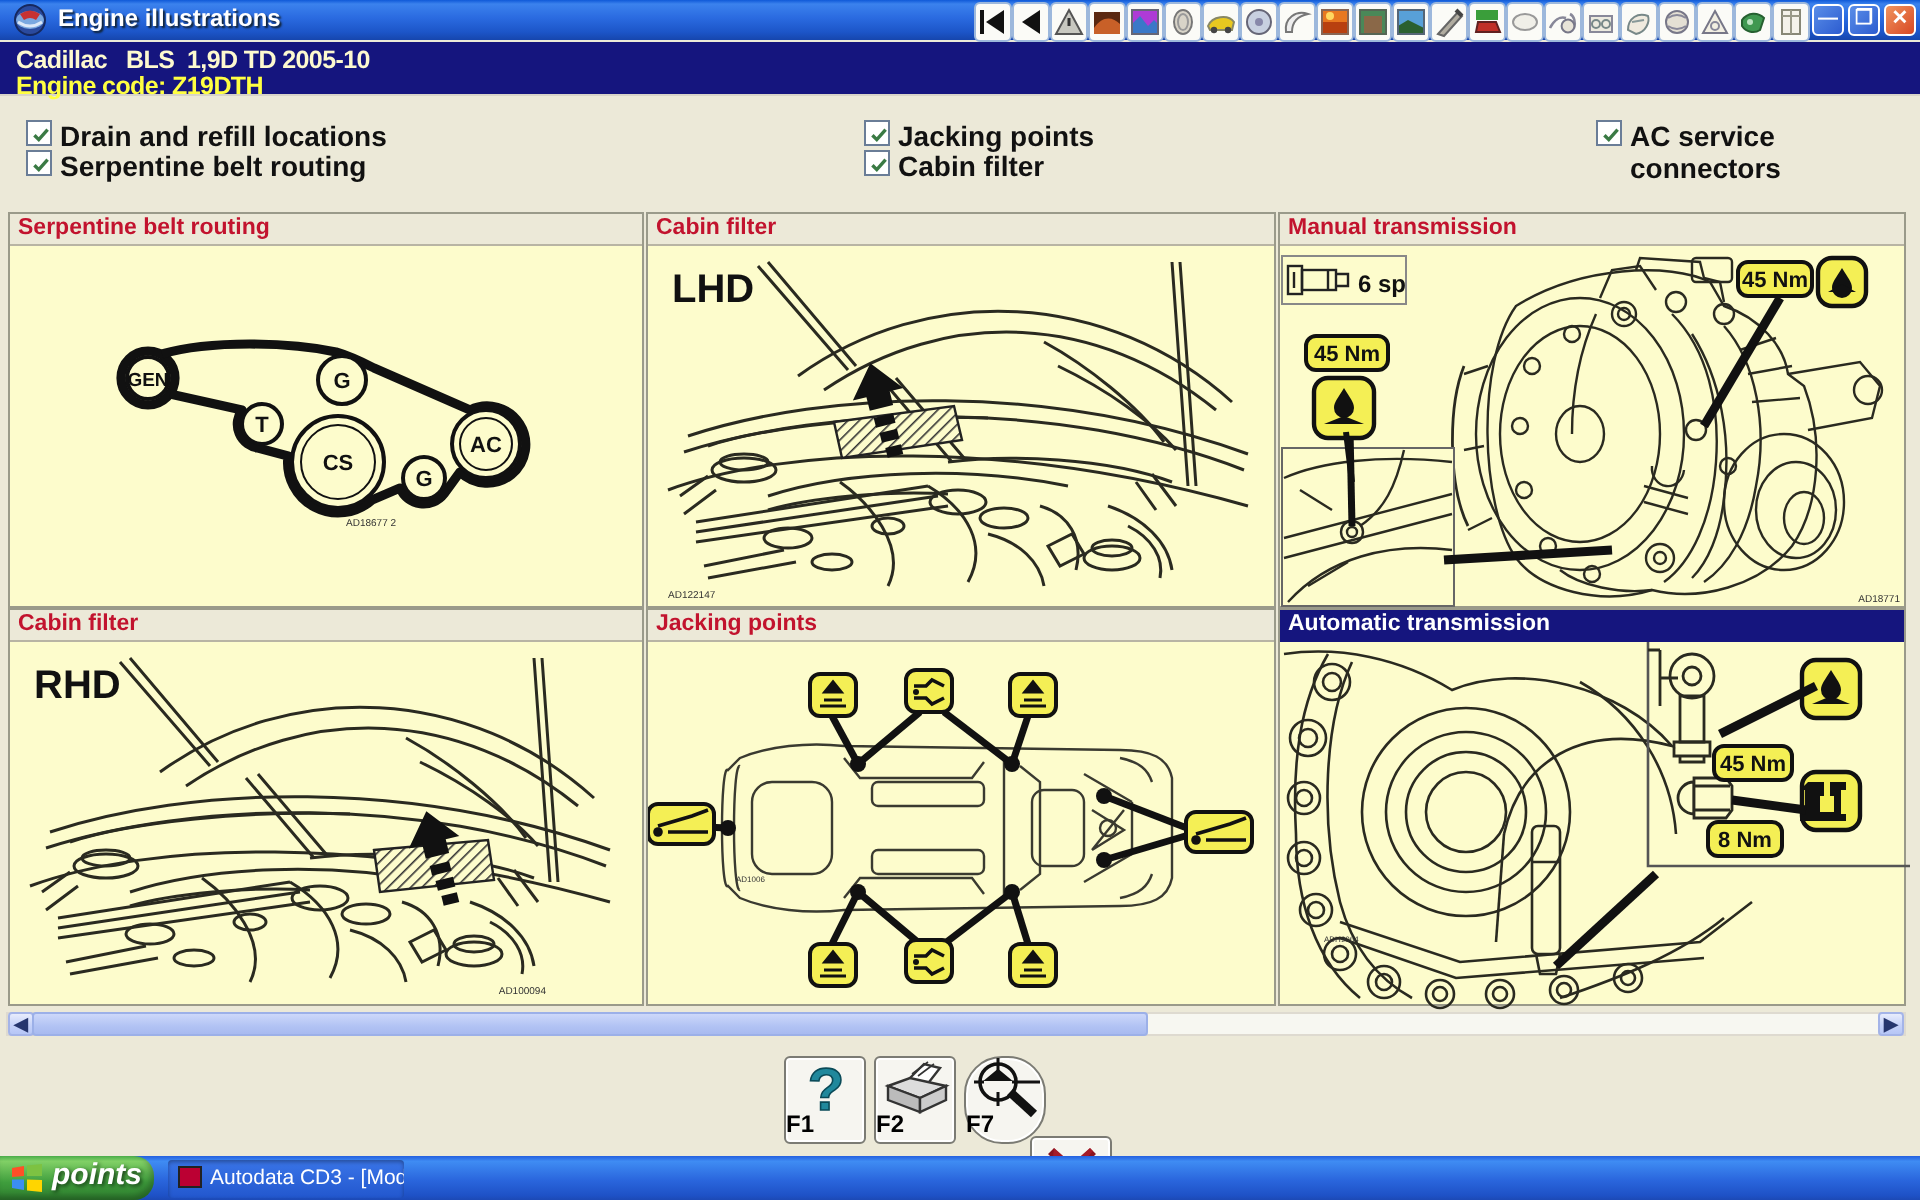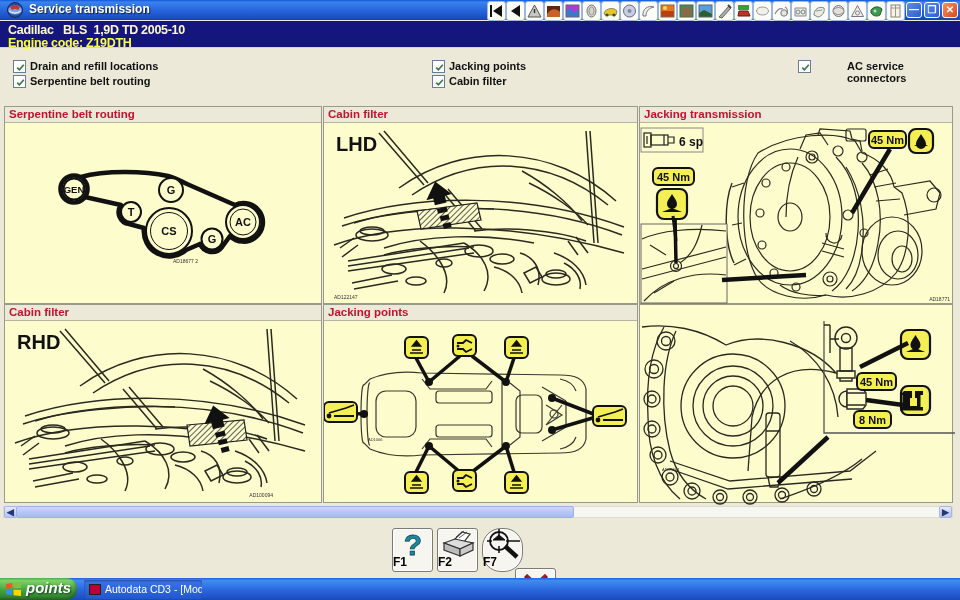--- a/index.html
+++ b/index.html
@@ -16,21 +16,21 @@
 .tbi{position:absolute;top:1px;width:19px;height:20px;background:#fbfbf7;border:1px solid #9db8dc;border-radius:3px;overflow:hidden;}
 .wbtn{position:absolute;top:2px;width:16px;height:16px;border-radius:3px;border:1px solid #fff;font-size:10px;color:#fff;text-align:center;line-height:14px;font-weight:bold;}
 
 
 #navybar{left:0;top:21px;width:960px;height:27px;background:#15157e;border-bottom:1px solid #d8d4c8;}
 #navyline1{left:8px;top:2px;color:#fdf9cf;font-weight:bold;font-size:12.5px;letter-spacing:-0.3px;white-space:pre;text-align:right;}
 #navyline2{left:8px;top:15px;color:#ffff42;font-weight:bold;font-size:12.5px;letter-spacing:-0.3px;}
 
 
 .cb{position:absolute;width:13px;height:13px;background:#fff;border:1px solid #6a7d97;}
-.cbl{position:absolute;font-size:11px;font-weight:bold;color:#111;}
+.cbl{position:absolute;font-size:14px;font-weight:bold;color:#111;}
 .check{position:absolute;left:1px;top:1px;width:11px;height:11px;}
 
 
 .panel{position:absolute;background:#fdfccc;border:1px solid #9a9a8a;}
 .phead{position:absolute;left:0;top:0;right:0;height:16px;background:#ece9d8;border-bottom:1px solid #b8b4a4;color:#c2132e;font-weight:bold;font-size:11.5px;padding-left:4px;line-height:15px;}
 .phead.sel{background:#15157e;color:#fff;border-bottom:none;}
 .pimg{position:absolute;left:0;top:16px;right:0;bottom:0;}
 
 
 #hscroll{left:3px;top:506px;width:950px;height:12px;background:#f7f7f1;border:1px solid #dedad0;}
@@ -53,21 +53,21 @@
 <body>
 
 <div class="abs" id="titlebar"></div>
 <svg class="abs" id="appicon" viewBox="0 0 16 16">
     <circle cx="8" cy="8" r="7.5" fill="#2a4a9e"></circle>
     <path d="M1 8 a7 4.5 0 0 1 14 0 a7 4.5 0 0 1 -14 0" fill="#7aa8e0"></path>
     <path d="M3 5 Q8 1.5 13 5 L11 8 Q8 6 5 8Z" fill="#c83232"></path>
     <path d="M2 9 Q8 13 14 9" stroke="#dce8f8" stroke-width="1.4" fill="none"></path>
     <circle cx="8" cy="8" r="7.5" fill="none" stroke="#16285e"></circle>
   </svg>
-<div class="abs" id="titletext">Service transmission</div>
+<div class="abs" id="titletext">Engine illustrations</div>
 <div id="tbicons">
 <div class="tbi" style="left:487px;"><svg width="17" height="18" viewBox="0 0 17 18">
         <path d="M4 3v12h-2V3z" fill="#111"></path>
         <path d="M14 3v12L5 9z" fill="#111"></path>
       </svg></div>
 <div class="tbi" style="left:506px;"><svg width="17" height="18" viewBox="0 0 17 18">
         <path d="M13 3v12L4 9z" fill="#111"></path>
       </svg></div>
 <div class="tbi" style="left:525px;"><svg width="17" height="18" viewBox="0 0 17 18">
         <path d="M8.5 3 15 15H2Z" fill="#c8c8c0" stroke="#555"></path>
@@ -187,21 +187,21 @@
       <svg class="check" viewBox="0 0 11 11">
         <path d="M2.2 5.6 L4.4 7.8 L8.8 2.8" fill="none" stroke="#3a7a44" stroke-width="1.7"></path>
       </svg>
     </div>
 <div class="cbl" style="left:449px;top:75px;">Cabin filter</div>
 <div class="cb" style="left:798px;top:60px;">
       <svg class="check" viewBox="0 0 11 11">
         <path d="M2.2 5.6 L4.4 7.8 L8.8 2.8" fill="none" stroke="#3a7a44" stroke-width="1.7"></path>
       </svg>
     </div>
-<div class="cbl" style="left:815px;top:60px;margin-left:32px;">AC service connectors</div>
+<div class="cbl" style="left:815px;top:60px;">AC service connectors</div>
 </div>
 
 <div id="panels">
 <div class="panel" style="left:4px;top:106px;width:318px;height:198px;">
       <div class="phead">Serpentine belt routing</div>
       <svg class="pimg" width="316" height="186" viewBox="0 0 316 186">
 <g fill="none" stroke="#111" stroke-width="4.6" stroke-linejoin="round">
 <circle cx="69" cy="66" r="13.5"></circle>
 <path d="M76 54 C100 47 140 48 163 53
  C170 55 176 58 182 61
@@ -285,21 +285,21 @@
 <path d="M116 58 l13 16 h-7 v7 h-12 v-7 h-7 Z"></path>
 <rect x="111" y="85" width="10" height="5"></rect>
 <rect x="112" y="93" width="9" height="5"></rect>
 <rect x="113" y="101" width="8" height="5"></rect>
 </g>
 <text x="12" y="28" font-size="20" font-weight="bold" fill="#111">LHD</text>
 <text x="10" y="176" font-size="5" fill="#333" text-anchor="start">AD122147</text>
 </svg>
     </div>
 <div class="panel" style="left:639px;top:106px;width:314px;height:198px;">
-      <div class="phead">Jacking transmission</div>
+      <div class="phead">Manual transmission</div>
       <svg class="pimg" width="315" height="186" viewBox="0 0 315 186">
 
 <g fill="none" stroke="#2a2a20" stroke-width="1.2">
 <path d="M118 30 C150 10 195 8 215 18 L222 30 C240 36 252 50 254 64 L262 70 C272 96 270 130 256 150 C240 170 210 178 186 172 C160 180 130 172 118 156 C100 130 98 58 118 30 Z"></path>
 <ellipse cx="150" cy="94" rx="52" ry="68"></ellipse>
 <ellipse cx="150" cy="94" rx="40" ry="54"></ellipse>
 <ellipse cx="150" cy="94" rx="12" ry="14"></ellipse>
 <path d="M196 34 C214 52 220 80 218 108 C216 136 206 158 192 168"></path>
 <path d="M222 40 C238 58 244 90 238 120 C234 144 224 160 212 168"></path>
 <ellipse cx="252" cy="128" rx="30" ry="34"></ellipse>
@@ -495,20 +495,21 @@
         </g>
         <g transform="translate(269,85)">
           <rect x="0" y="0" width="33" height="20" rx="5" fill="#f4ef55" stroke="#111" stroke-width="2"></rect>
           <circle cx="5" cy="14" r="2.4" fill="#111"></circle>
           <path d="M5 11 L22 6 l8 -3 M10 14 h20" stroke="#111" stroke-width="1.8" fill="none"></path>
         </g>
 <text x="44" y="120" font-size="4" fill="#333">AD1006</text>
 </svg>
     </div>
 <div class="panel" style="left:639px;top:304px;width:314px;height:199px;">
+      <div class="phead sel">Automatic transmission</div>
       <svg class="pimg" width="315" height="186" viewBox="0 0 315 186">
 
 <g fill="none" stroke="#2a2a20" stroke-width="1.3">
 <path d="M2 6 C30 2 60 8 86 24 C120 10 170 22 196 52 C150 40 120 60 112 96"></path>
 <circle cx="93" cy="85" r="52"></circle>
 <circle cx="93" cy="85" r="40"></circle>
 <circle cx="93" cy="85" r="30"></circle>
 <circle cx="93" cy="85" r="20"></circle>
 <path d="M150 20 A95 95 0 0 1 198 96"></path>
 <path d="M24 6 C10 30 6 60 8 96 C8 130 18 160 40 178"></path>

